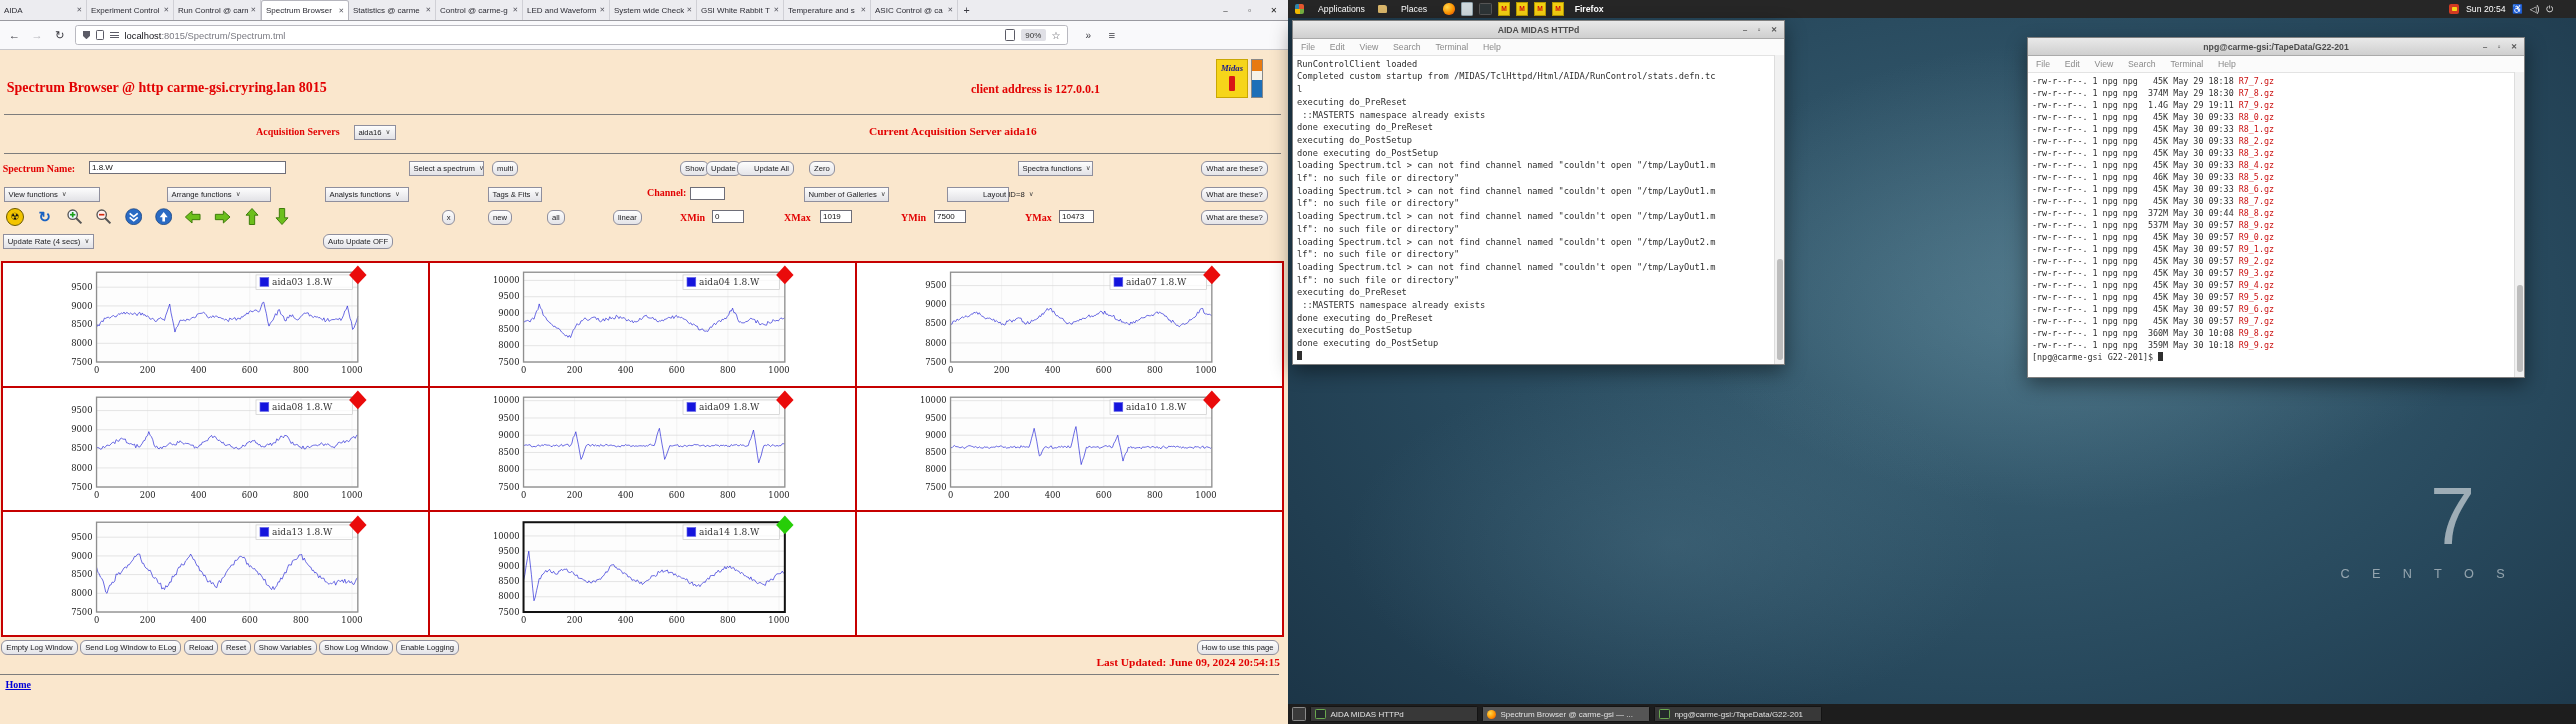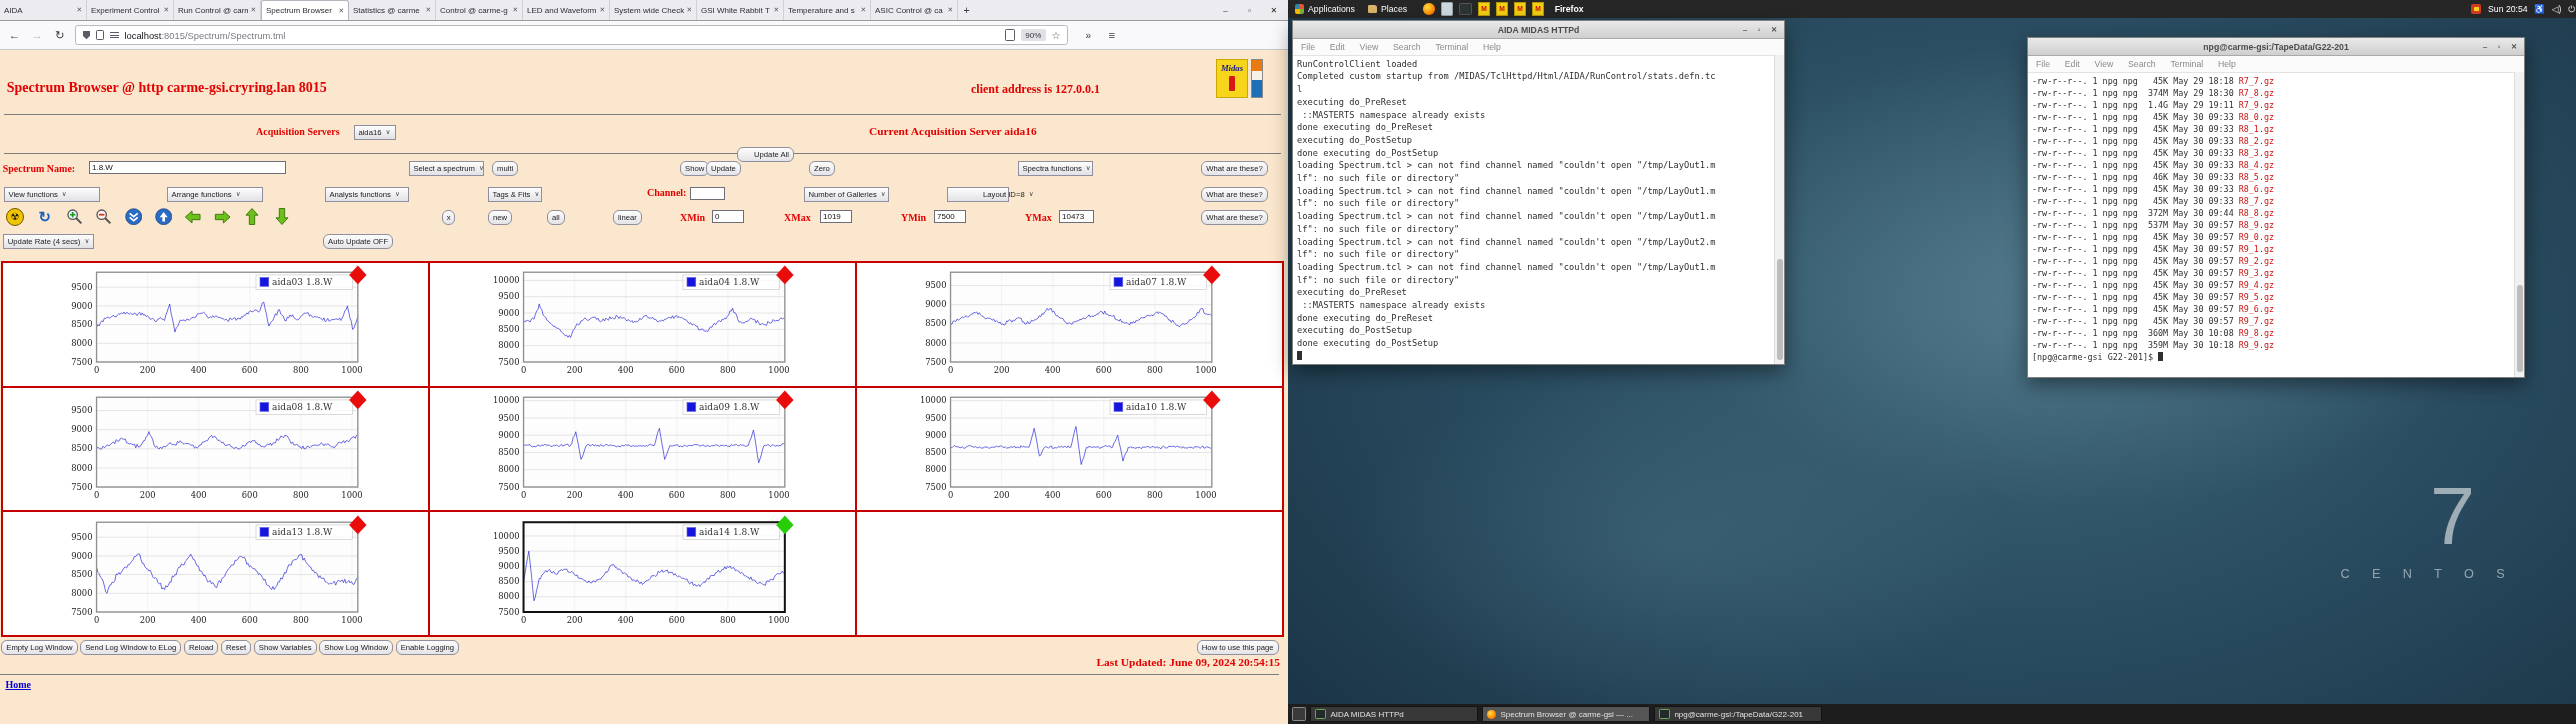--- a/index.html
+++ b/index.html
@@ -56,30 +56,30 @@
   .lastupd{right:8px;top:606px;font-size:11.4px;font-weight:bold;color:#e20202;}
   .hr3{top:624px;left:0;right:9.4px;height:1.3px;background:#7d7d7d;}
   .home{left:5.4px;top:629px;font-size:10px;color:#0000d8;text-decoration:underline;font-weight:bold;}
 
   
   #desk{left:1288px;top:0;width:1288px;height:725px;background:
     radial-gradient(ellipse 604px 335px at 62% 38%, rgba(130,170,185,.35), rgba(0,0,0,0) 70%),
     radial-gradient(ellipse 470px 255px at 30% 75%, rgba(90,130,150,.30), rgba(0,0,0,0) 70%),
     radial-gradient(ellipse 939px 604px at 55% 45%, #3c6478, #27485c 60%, #1b3446 100%);}
   .panel{position:absolute;left:0;top:0;width:1288px;height:18px;background:#262626;display:flex;align-items:center;color:#fff;font-size:8.7px;}
-  .pmenu{display:flex;align-items:center;gap:4px;padding:0 6.7px;height:100%;}
+  .pmenu{display:flex;align-items:center;gap:14px;padding:0 6.7px;height:100%;}
   .appsico{width:9.4px;height:9.4px;border-radius:2px;background:conic-gradient(#e4572e 0 25%,#76b041 0 50%,#f5bb00 0 75%,#2e86ab 0);}
   .placesico{width:8.7px;height:7.4px;background:#d8b56a;border-radius:1.3px 2.7px 1.3px 1.3px;}
   .launchers{display:flex;align-items:center;gap:6px;margin-left:9.4px;}
   .l-firefox{width:11.4px;height:11.4px;border-radius:50%;background:radial-gradient(circle at 35% 35%,#ffd84d,#ff9500 55%,#e33b13);}
   .l-files{width:10px;height:11.4px;background:#cfd8dc;border:0.7px solid #90a4ae;border-radius:1.3px;}
   .l-terminal{width:11.4px;height:10px;background:#2d3436;border:0.7px solid #555;border-radius:1.3px;}
   .l-midas{width:10px;height:11.4px;background:#f2cf12;border:0.7px solid #b89c00;color:#cf1010;font-size:6.7px;font-weight:bold;display:flex;align-items:center;justify-content:center;}
   .activeapp{margin-left:10.7px;font-weight:bold;}
-  .tray{margin-left:auto;display:flex;align-items:center;gap:6.7px;padding-right:1px;}
+  .tray{margin-left:auto;display:flex;align-items:center;gap:6.7px;padding-right:23px;}
   .alertico{width:10px;height:10px;background:#d23a22;border-radius:2px;display:flex;align-items:center;justify-content:center;}
   .alertico span{width:4.7px;height:4.7px;background:#f6d51a;border-radius:0.7px;display:block;}
   .clock{font-size:8.7px;color:#fff;}
   .trayglyph{color:#e8e8e8;font-size:8.7px;}
 
   
   .term{position:absolute;background:#fff;border:0.7px solid #7f7f7f;box-shadow:0 6.7px 19px rgba(0,0,0,.45);}
   .ttitle{height:17.4px;background:linear-gradient(#e9e9e9,#cfcfcf);border-bottom:0.7px solid #aaa;display:flex;align-items:center;color:#4c4c4c;font-size:8.7px;font-weight:bold;position:relative;}
   .ttitle .tname{flex:1;text-align:center;}
   .tbtns{position:absolute;right:6.7px;top:0;height:100%;display:flex;align-items:center;gap:10.7px;color:#555;font-size:7.4px;}
@@ -202,31 +202,31 @@
       <div class="abs hr" style="top:103px;"></div>
 
       <div class="abs rlab" style="left:2.7px;top:113px;">Spectrum Name:</div>
       <div class="abs inp" style="left:89px;top:111px;width:197px;">1.8.W</div>
       <div class="abs sel" style="left:409px;top:111px;width:75px;">
           <span>Select a spectrum</span>
         </div>
       <div class="abs btn" style="left:492px;top:111px;">multi</div>
       <div class="abs btn" style="left:680px;top:111px;">Show</div>
       <div class="abs btn" style="left:706px;top:111px;">Update</div>
-      <div class="abs btn" style="left:737px;top:97px;padding-left:16px;">Update All</div>
+      <div class="abs btn" style="left:737px;top:111px;padding-left:16px;">Update All</div>
       <div class="abs btn" style="left:809px;top:111px;text-align:center;">Zero</div>
       <div class="abs sel" style="left:1018px;top:111px;width:75px;">
           <span>Spectra functions</span>
         </div>
       <div class="abs btn" style="left:1201px;top:111px;width:67px;">What are these?</div>
 
       <div class="abs sel" style="left:4px;top:137px;width:96px;">
           <span>View functions</span>
         </div>
-      <div class="abs sel" style="left:167px;top:137px;width:96px;">
+      <div class="abs sel" style="left:167px;top:137px;width:104px;">
           <span>Arrange functions</span>
         </div>
       <div class="abs sel" style="left:325px;top:137px;width:84px;">
           <span>Analysis functions</span>
         </div>
       <div class="abs sel" style="left:488px;top:137px;width:54px;">
           <span>Tags &amp; Fits</span>
         </div>
       <div class="abs rlab" style="left:647px;top:137px;">Channel:</div>
       <div class="abs inp" style="left:690px;top:137px;width:35px;"></div>

